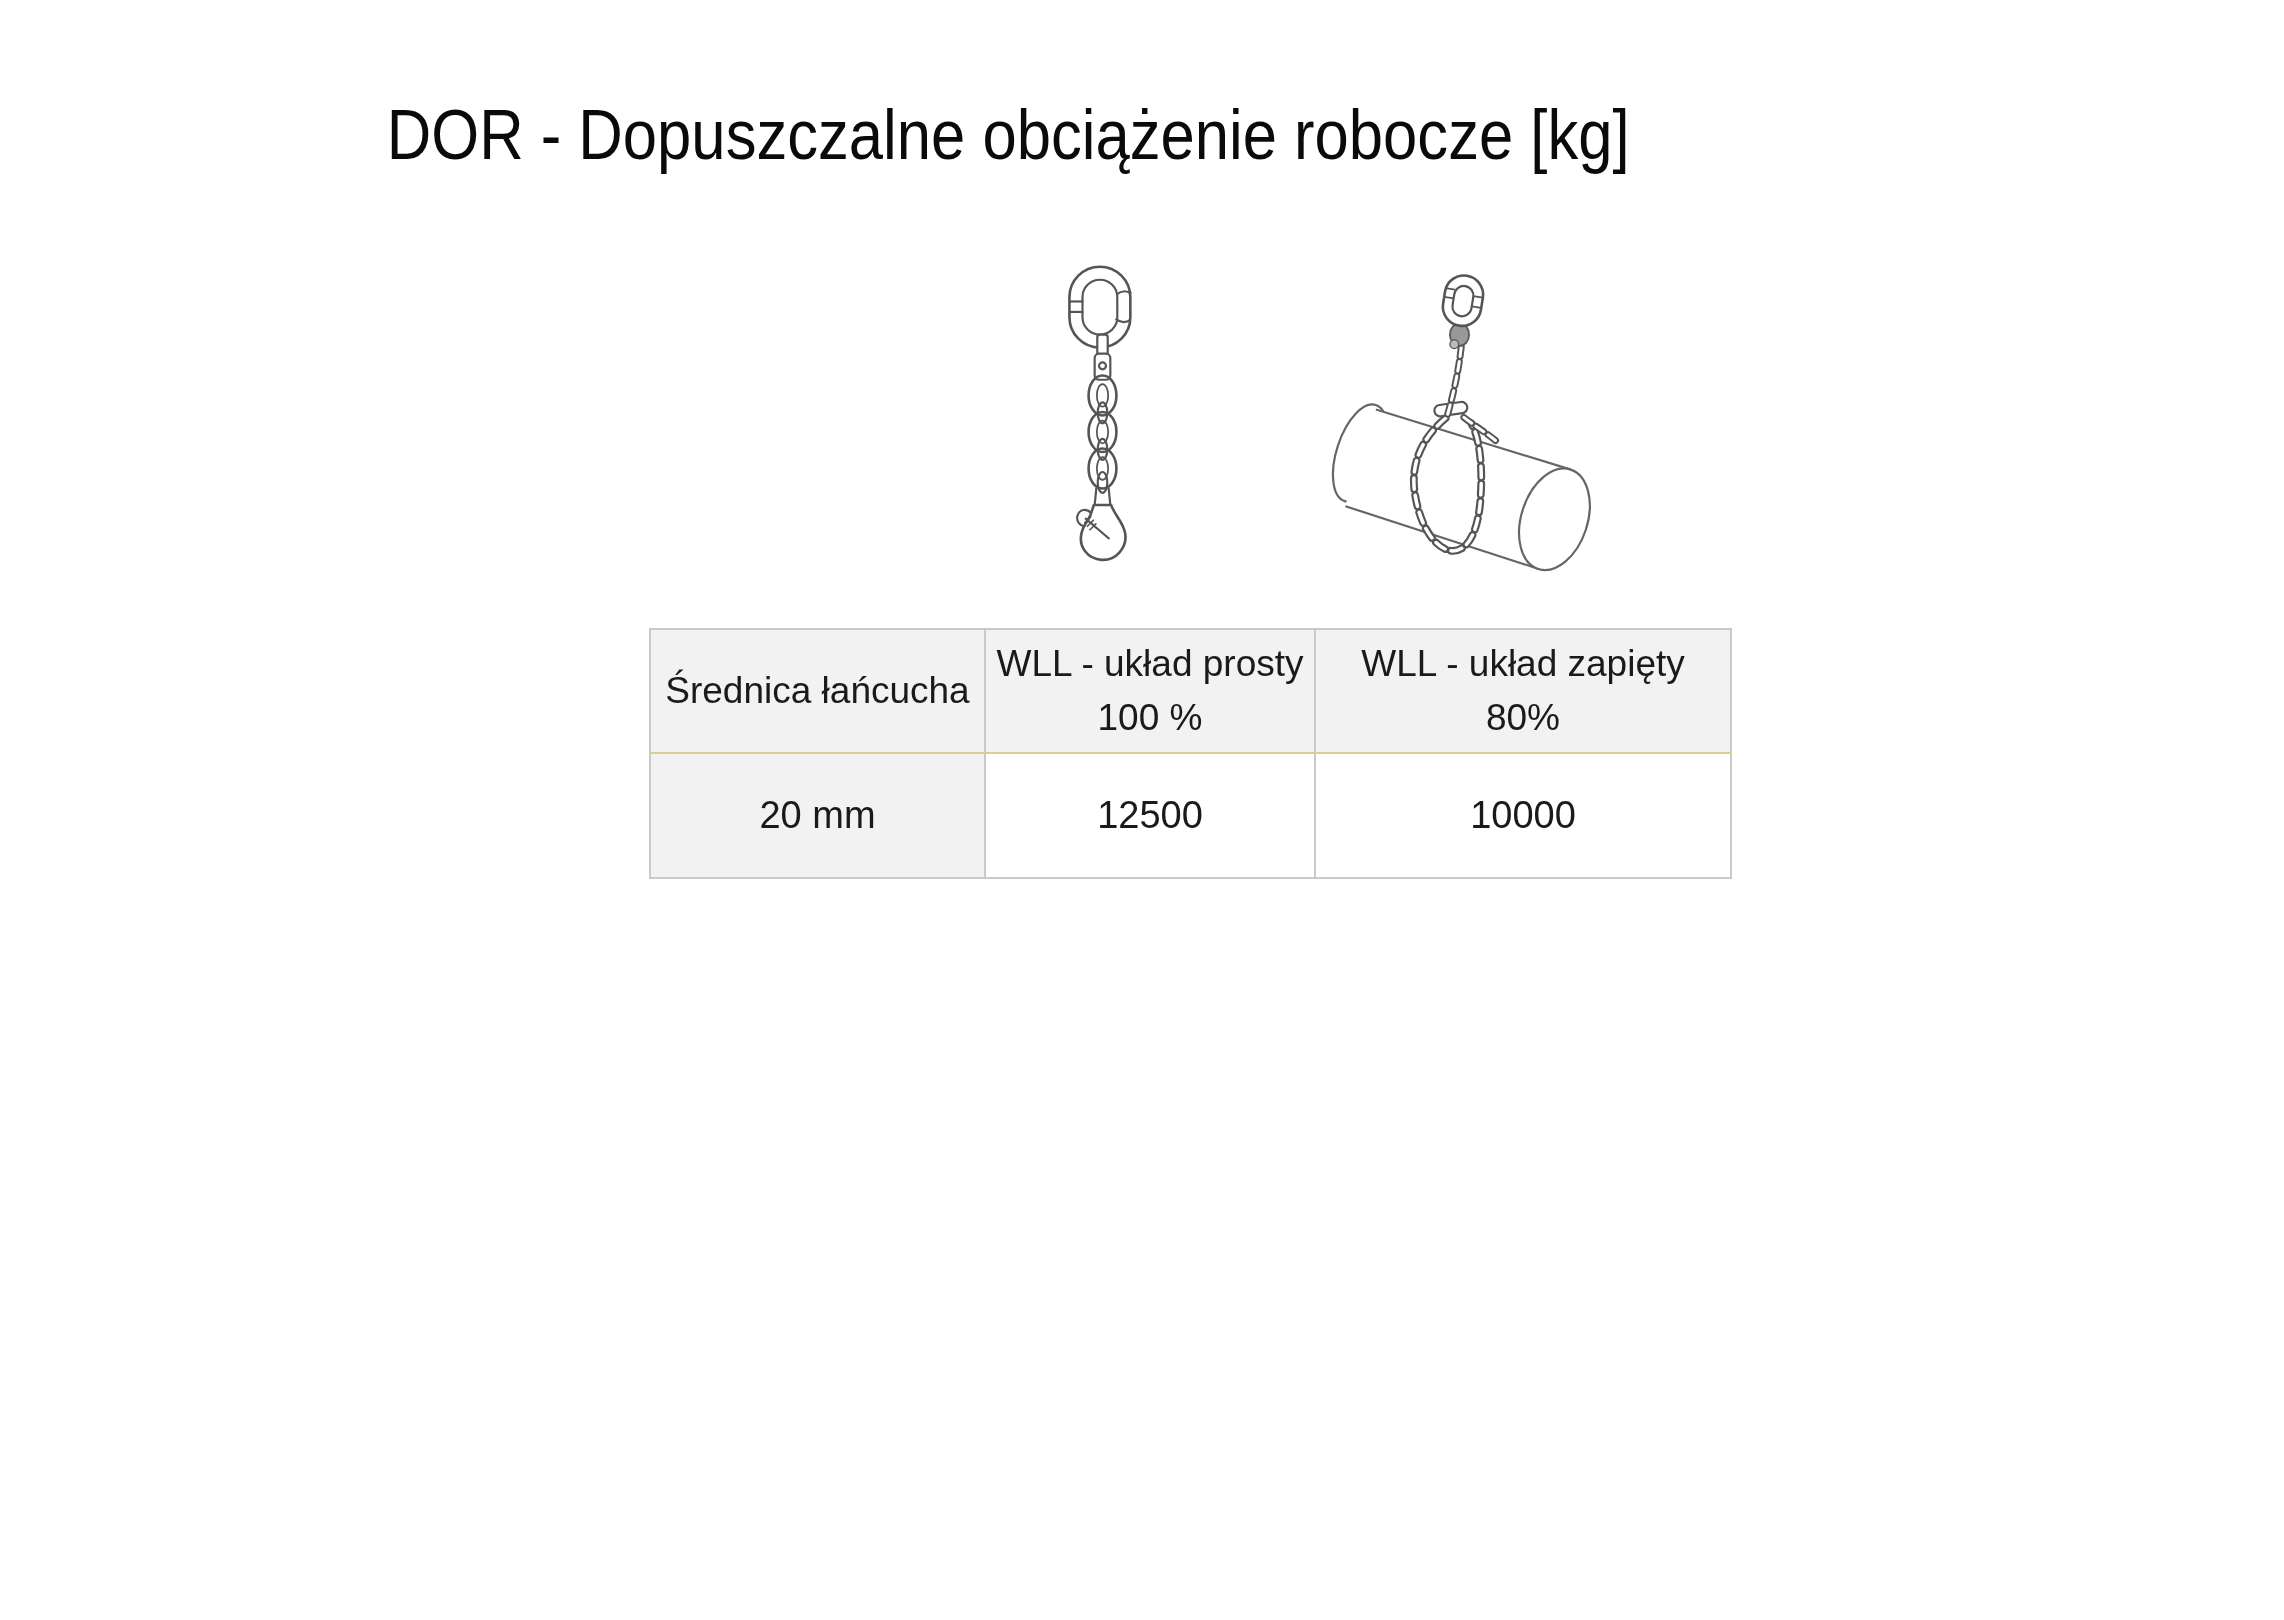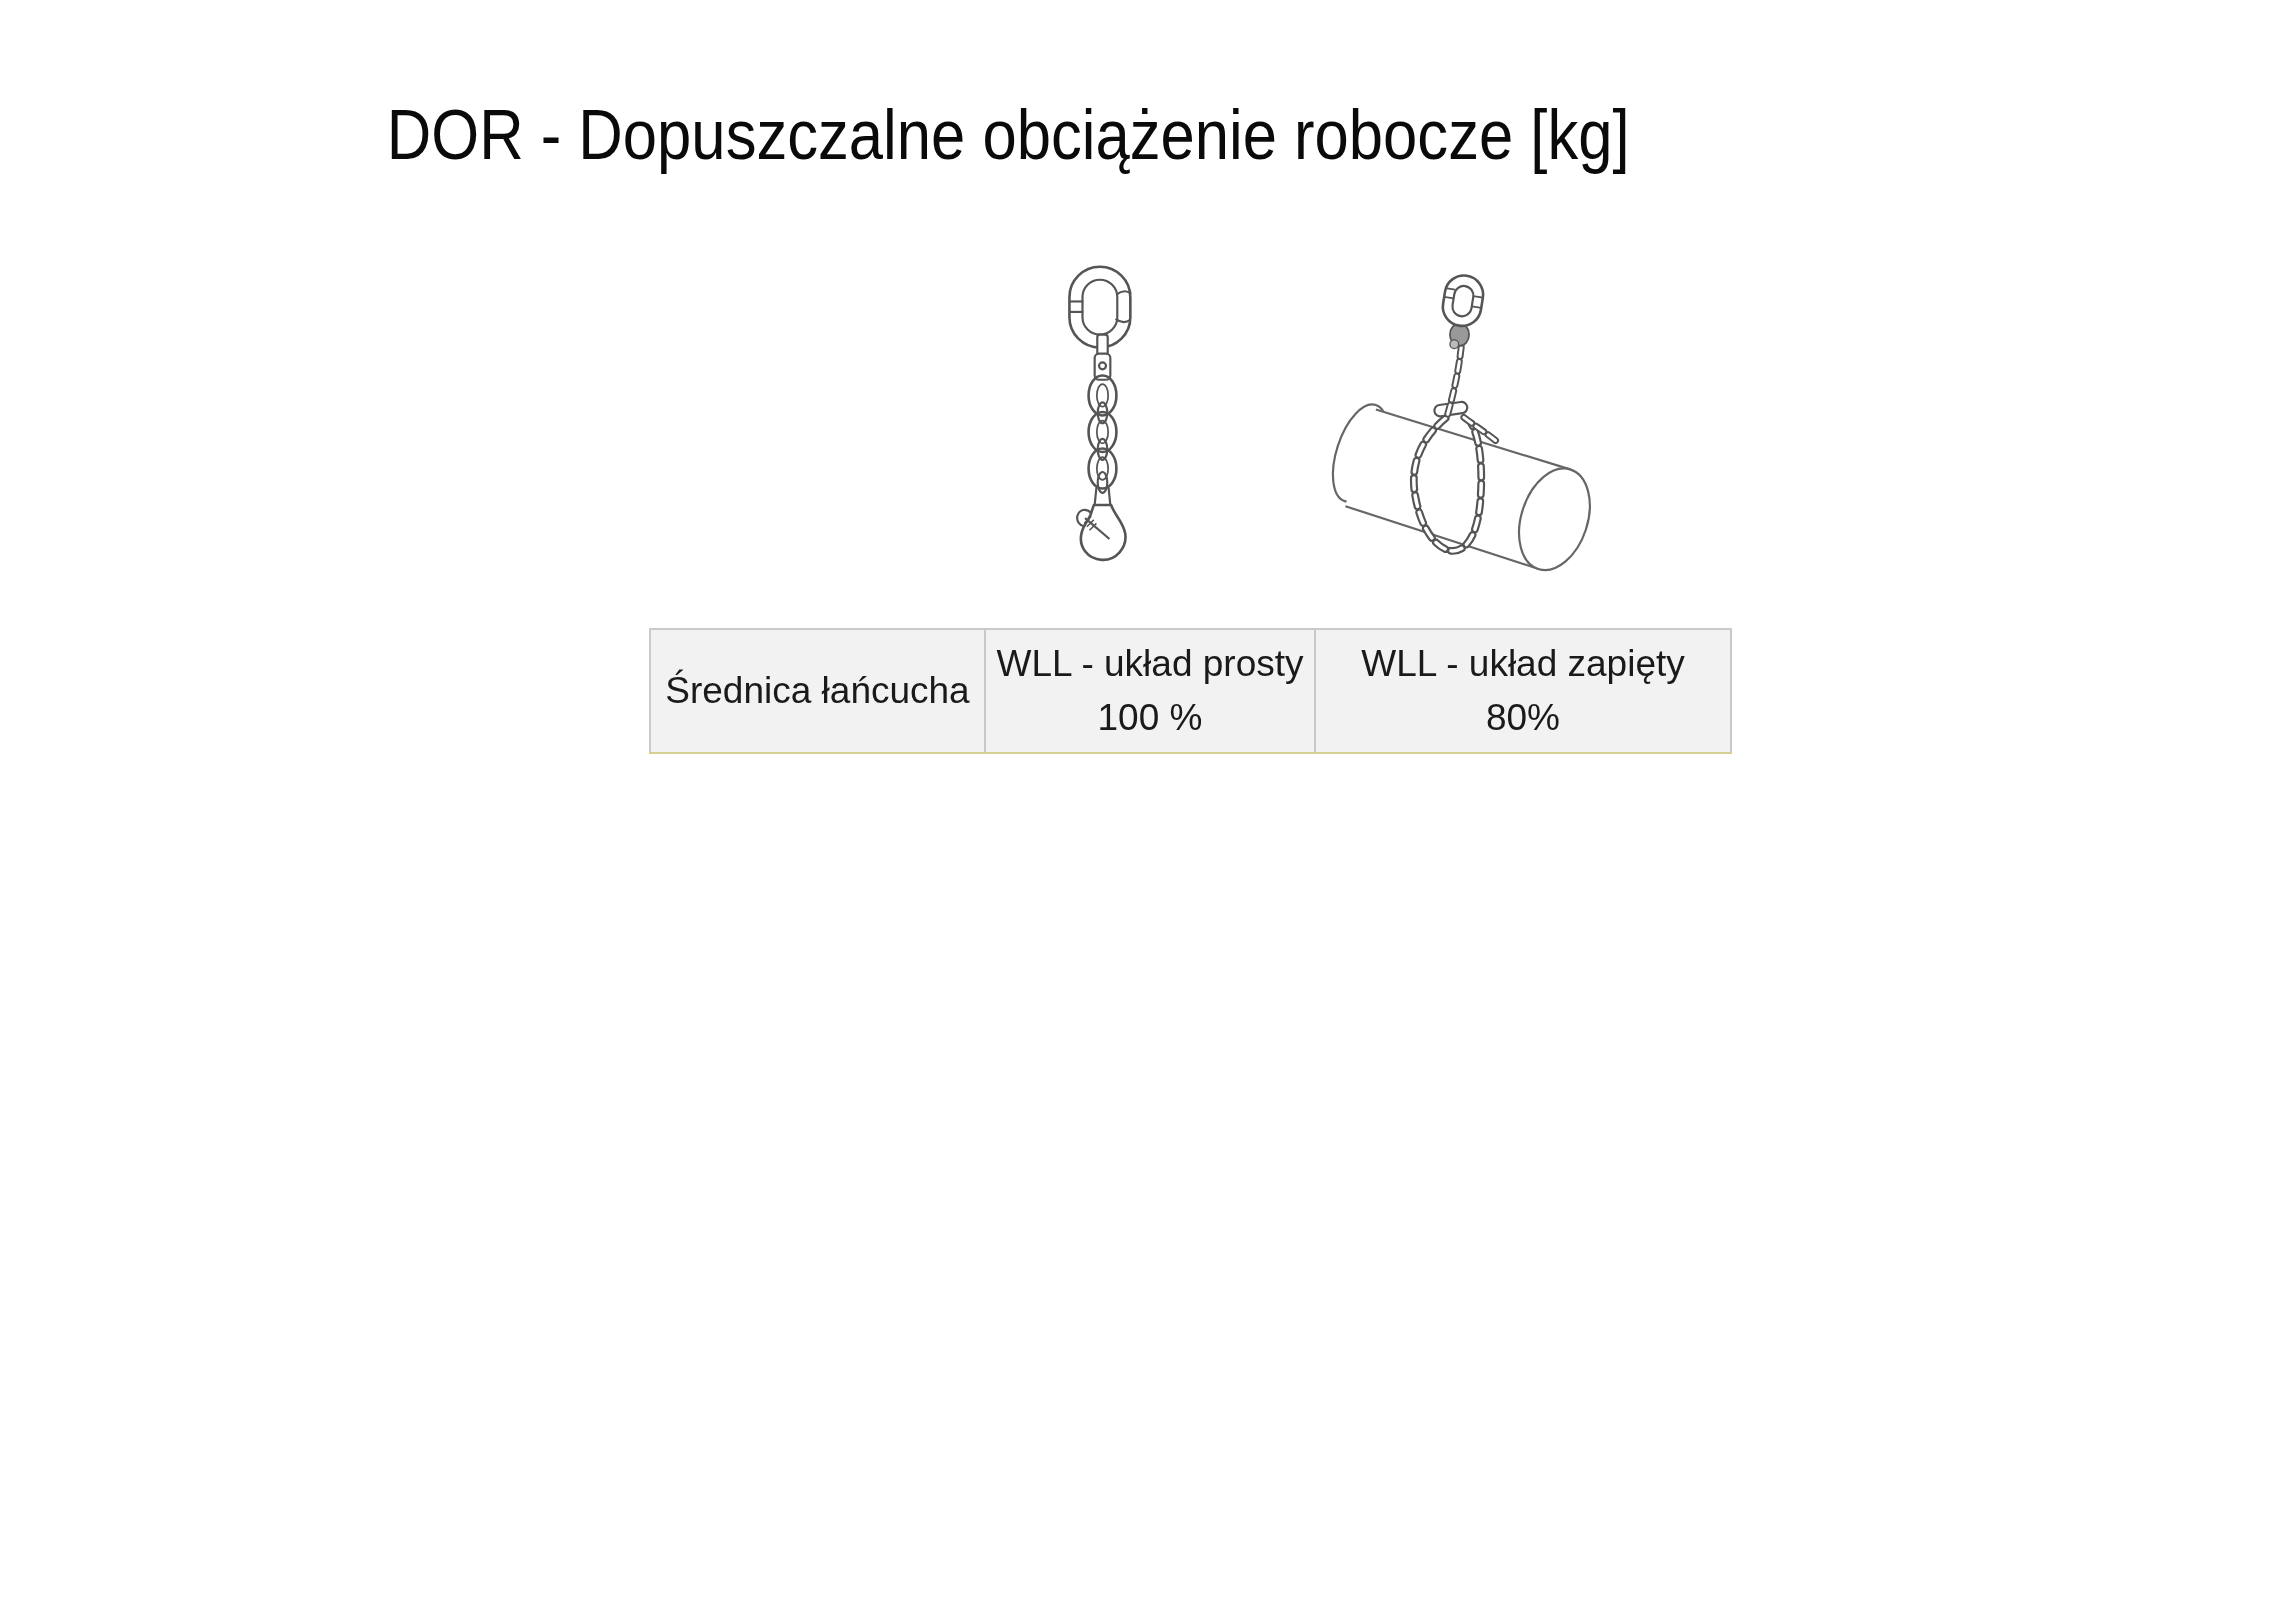--- a/index.html
+++ b/index.html
@@ -117,16 +117,21 @@
           <div class="hdr-two">WLL - układ prosty</div>
           <div class="hdr-two">100 %</div>
         </td>
         <td>
           <div class="hdr-two">WLL - układ zapięty</div>
           <div class="hdr-two">80%</div>
         </td>
       </tr>
     </thead>
     <tbody>
+      <tr>
+        <td class="diam">20 mm</td>
+        <td>12500</td>
+        <td>10000</td>
+      </tr>
     </tbody>
   </table>
 </div>
 
 
 </body></html>

